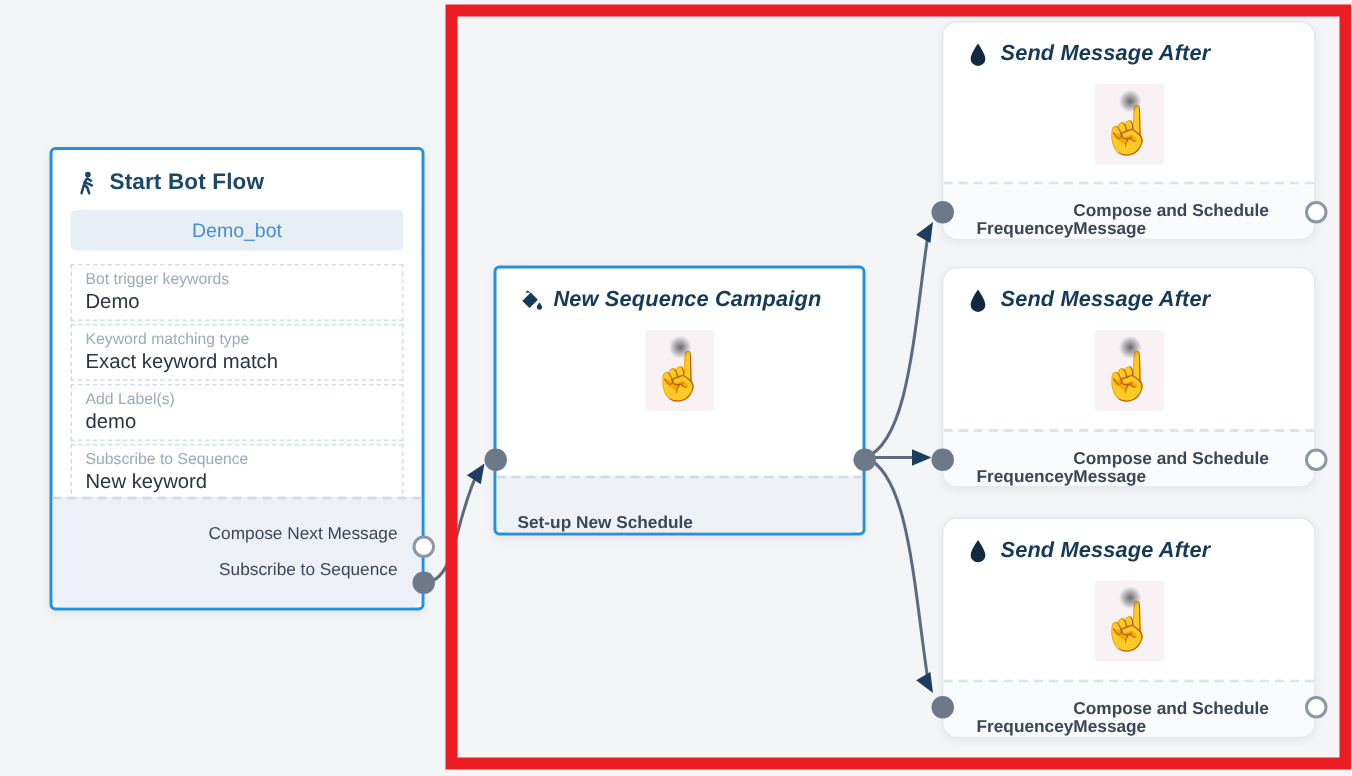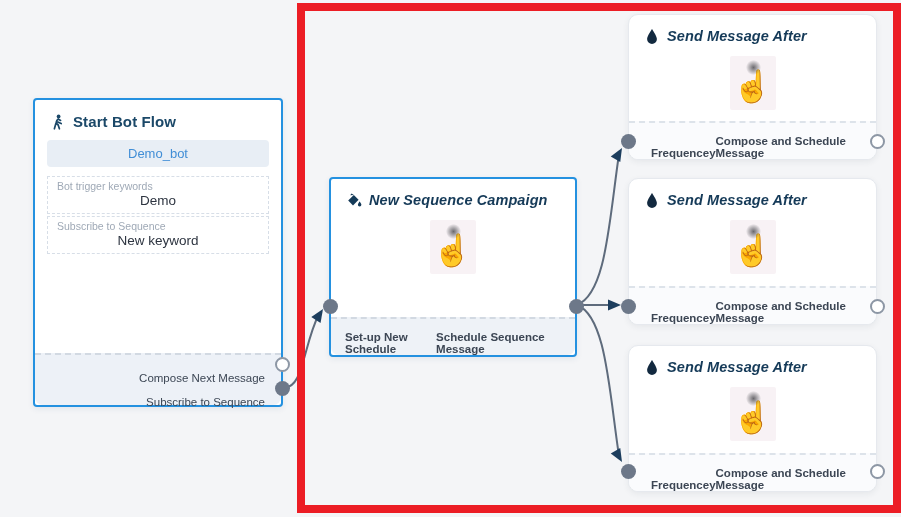--- a/index.html
+++ b/index.html
@@ -17,23 +17,23 @@
   .node-title{font-size:15px;font-weight:bold;color:#1b4868;letter-spacing:.1px;}
   .title-navy{color:#153a58;font-style:italic;}
   .hdr-icon{width:16px;height:16px;flex:0 0 auto;}
 
   
   .bot-pill{margin:4px 12px 9px;padding:6px 0;text-align:center;background:#e8eef5;
             color:#418ed6;font-size:13px;border-radius:4px;}
   .fields{margin:0 12px;}
   .field{border:1px dashed #d7dee7;padding:3px 9px 5px;margin-top:2px;background:#fff;}
   .field-label{font-size:10.5px;color:#9fa9b6;margin-bottom:1px;}
-  .field-value{font-size:13.5px;color:#2d3440;text-align:center;}
+  .field-value{font-size:13.5px;color:#2d3440;}
 
-  .start-footer{position:absolute;left:0;right:0;bottom:0;height:52px;box-sizing:border-box;
+  .start-footer{position:absolute;left:0;right:0;bottom:0;height:74px;box-sizing:border-box;
     background:#edf1f7;border-top:2px dashed #d2d9e2;border-radius:0 0 8px 8px;padding-top:11px;}
   .out-row{height:24px;display:flex;align-items:center;justify-content:flex-end;
     padding-right:16px;font-size:11.5px;color:#3c4654;}
 
   
   .hand-tile{width:46px;height:54px;margin:6px auto 0;background:#f8f2f5;border-radius:2px;
     display:flex;align-items:center;justify-content:center;position:relative;}
   .hand-glyph{font-size:31px;color:#6d6d6d;line-height:1;margin-top:6px;}
   .hand-smudge{position:absolute;top:4px;left:50%;margin-left:-7px;width:15px;height:15px;border-radius:50%;
     background:radial-gradient(circle,rgba(60,60,65,.75) 0%,rgba(90,90,95,.35) 45%,rgba(120,120,125,0) 72%);}
@@ -85,20 +85,28 @@
     </div>
 
     <div class="bot-pill">Demo_bot</div>
 
     <div class="fields">
       <div class="field">
         <div class="field-label">Bot trigger keywords</div>
         <div class="field-value">Demo</div>
       </div>
       <div class="field">
+        <div class="field-label">Keyword matching type</div>
+        <div class="field-value">Exact keyword match</div>
+      </div>
+      <div class="field">
+        <div class="field-label">Add Label(s)</div>
+        <div class="field-value">demo</div>
+      </div>
+      <div class="field">
         <div class="field-label">Subscribe to Sequence</div>
         <div class="field-value">New keyword</div>
       </div>
     </div>
 
     <div class="start-footer">
       <div class="out-row">Compose Next Message</div>
       <div class="out-row">Subscribe to Sequence</div>
     </div>
     <span class="port port-open" style="right:-8.5px;top:257px;"></span>
@@ -115,21 +123,20 @@
       <span class="node-title title-navy" style="font-size:14.5px;">New Sequence Campaign</span>
     </div>
 
     <div class="hand-tile">
       <span class="hand-smudge"></span>
       <span class="hand-glyph">☝</span>
     </div>
 
     <div class="port-footer">
       <span>Set-up New Schedule</span>
-      <span>Schedule Sequence Message</span>
     </div>
     <span class="port port-filled" style="left:-8.5px;top:120px;"></span>
     <span class="port port-filled" style="right:-8.5px;top:120px;"></span>
   </div>
 
   <div class="node node-plain" style="left:628px;top:14px;width:249px;height:146px;">
     <div class="node-header">
       <svg class="hdr-icon icon-svg" viewBox="0 0 16 16">
         <path d="M8 1 C8 1 3.1 8 3.1 11.1 A4.9 4.9 0 0 0 12.9 11.1 C12.9 8 8 1 8 1 Z" fill="#12293f"></path>
       </svg>

